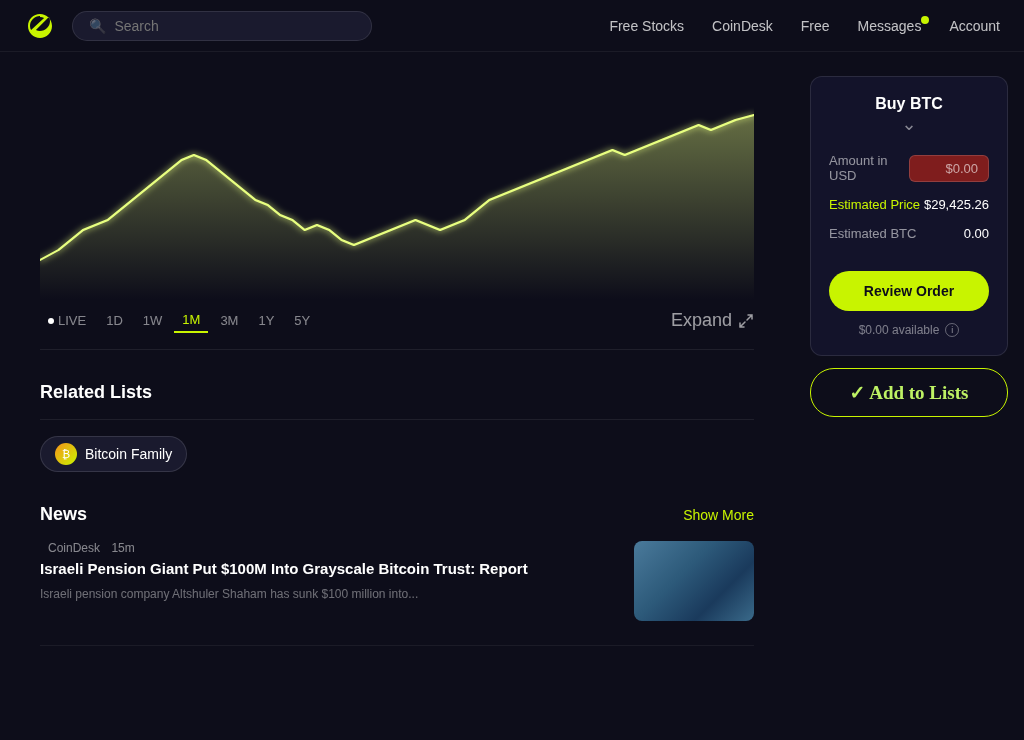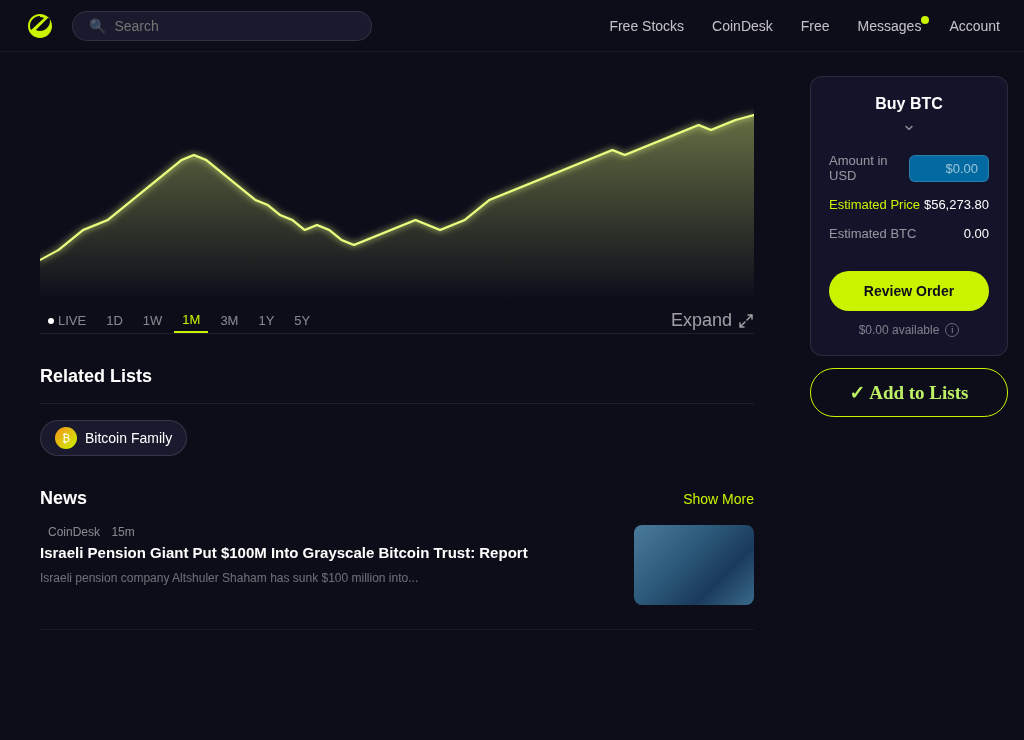--- a/index.html
+++ b/index.html
@@ -116,21 +116,21 @@
       width: 100%;
       height: 100%;
     }
 
     
     .time-selectors {
       display: flex;
       align-items: center;
       justify-content: space-between;
       margin-bottom: 32px;
-      padding-bottom: 0;
+      padding-bottom: 16px;
       border-bottom: 1px solid rgba(255,255,255,0.08);
     }
     .time-left { display: flex; align-items: center; gap: 4px; }
     .time-btn {
       font-size: 13px;
       color: rgba(255,255,255,0.5);
       cursor: pointer;
       padding: 4px 8px;
       border-radius: 4px;
       border: none;
@@ -262,21 +262,21 @@
 
     .buy-row {
       display: flex; align-items: center; justify-content: space-between;
       margin-bottom: 14px;
       font-size: 13px;
     }
     .buy-row-label { color: rgba(255,255,255,0.55); }
     .buy-row-label.yellow { color: #c8f400; }
     .buy-row-value { color: #fff; font-size: 13px; }
     .amount-input {
-      background: #0369a1;
+      background: #7f1d1d;
       border: 1px solid rgba(255,255,255,0.15);
       border-radius: 6px;
       padding: 5px 10px;
       color: rgba(255,255,255,0.6);
       font-size: 13px;
       text-align: right;
       width: 80px;
       margin-left: 20px;
     }
 
@@ -440,21 +440,21 @@
         <span class="buy-chevron">⌄</span>
       </div>
 
       <div class="buy-row">
         <span class="buy-row-label">Amount in USD</span>
         <input class="amount-input" type="text" value="$0.00" style="">
       </div>
 
       <div class="buy-row">
         <span class="buy-row-label yellow">Estimated Price</span>
-        <span class="buy-row-value">$56,273.80</span>
+        <span class="buy-row-value">$29,425.26</span>
       </div>
 
       <div class="buy-row">
         <span class="buy-row-label">Estimated BTC</span>
         <span class="buy-row-value">0.00</span>
       </div>
 
       <button class="review-btn">Review Order</button>
 
       <div class="available-row">

